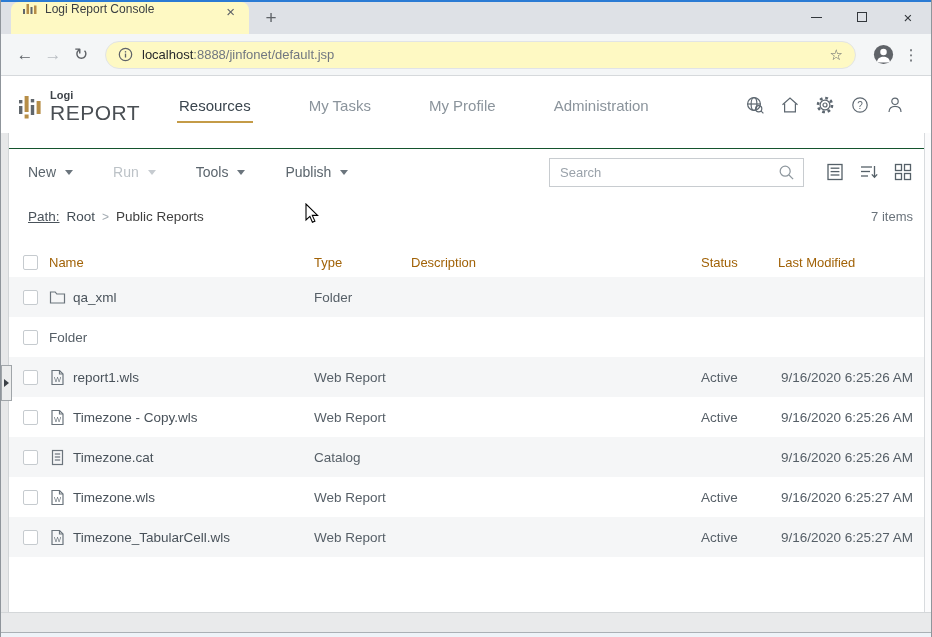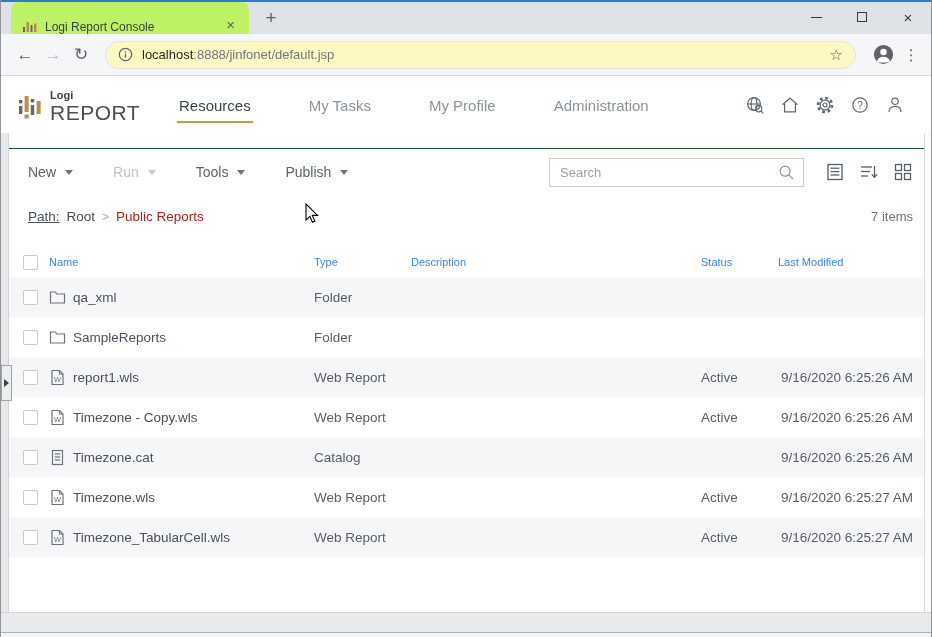--- a/index.html
+++ b/index.html
@@ -3,22 +3,22 @@
 <meta charset="utf-8">
 <style>
   * { margin:0; padding:0; box-sizing:border-box; }
   body { font-family:"Liberation Sans", sans-serif; background:#fff; }
   .window { position:relative; width:932px; height:637px; overflow:hidden;
             border-left:1px solid #8f959b; border-right:1px solid #8f959b; background:#fff; }
 
   
   .blue-line { position:absolute; top:0; left:0; right:0; height:2px; background:#2b7bd4; }
   .tabstrip { position:absolute; top:2px; left:0; right:0; height:32px; background:#dee1e6; }
-  .tab { position:absolute; left:10px; top:0; width:238px; height:32px; background:#bef264;
-         border-radius:8px 8px 0 0; display:flex; align-items:flex-end; padding:0 10px 0 12px; }
+  .tab { position:absolute; left:10px; top:0; width:238px; height:32px; background:#fef9c3;
+         border-radius:8px 8px 0 0; display:flex; align-items:flex-start; padding:0 10px 0 12px; }
   .tab-title { flex:1; font-size:12px; color:#3c4043; white-space:nowrap; overflow:hidden; margin-left:8px; }
   .tab-close { color:#5f6368; font-size:15px; line-height:1; padding:2px 4px; cursor:default; }
   .new-tab { position:absolute; left:258px; top:4px; width:24px; height:24px; color:#5f6368;
              font-size:19px; font-weight:300; display:flex; align-items:center; justify-content:center; }
   .win-controls { position:absolute; right:0; top:0; height:30px; display:flex; }
   .win-btn { width:46px; display:flex; align-items:center; justify-content:center; color:#33373c; }
   .glyph-min { width:11px; border-top:1px solid #33373c; }
   .glyph-max { width:10px; height:10px; border:1px solid #33373c; }
   .glyph-close { font-size:15px; line-height:1; }
 
@@ -63,28 +63,28 @@
                   font-family:"Liberation Sans", sans-serif; }
   .search-input::placeholder { color:#9aa2aa; }
   .view-icons { display:flex; align-items:center; gap:14px; }
   .vicon { width:20px; height:20px; display:flex; }
 
   .crumb-row { height:52px; display:flex; padding:14px 18px 0 27px; align-items:flex-start; }
   .breadcrumb { font-size:13.5px; display:flex; gap:7px; align-items:center; }
   .crumb-label { color:#49525a;text-decoration:underline; }
   .crumb-root { color:#434d55; cursor:pointer; }
   .crumb-sep { color:#a2aab1; font-size:12px; }
-  .crumb-current { color:#b91c1c; }
+  .crumb-current { color:#404040; }
   .crumb-spacer { flex:1; }
   .items-count { font-size:13px; color:#6a737b; }
 
   .grid-row { display:grid; grid-template-columns:26px 265px 97px 290px 77px 1fr;
               padding-left:22px; padding-right:18px; align-items:center; }
   .list-header { height:30px; }
-  .list-header .col { font-size:11px; color:#3b82f6; }
+  .list-header .col { font-size:13px; color:#a16207; }
   .table-row { height:40px; font-size:13.5px; color:#565f67; }
   .table-row.alt { background:#f5f6f7; }
   .name-cell { display:flex; align-items:center; gap:7px; color:#49525a; overflow:hidden; white-space:nowrap; }
   .checkbox { width:15px; height:15px; border:1px solid #c6cbcf; border-radius:2px; background:#fff; display:inline-block; }
   .col-modified-h { text-align:left; }
   .cell-modified { text-align:right; white-space:nowrap; }
   .icon-slot { width:17px; height:17px; display:flex; flex:none; }
 
   
   .left-strip { position:absolute; left:0; top:133px; width:8px; height:479px; background:#e7e8e9;
@@ -320,28 +320,20 @@
         <span>qa_xml</span>
       </span>
       <span>Folder</span>
       <span></span>
       <span></span>
       <span class="cell-modified"></span>
     </div>
 
     <div class="grid-row table-row">
       <span class="checkbox"></span>
-      <span class="name-cell">
-        <span class="icon-slot">
-              <svg width="17" height="17" viewBox="0 0 17 17" fill="none" stroke="#6b747c" stroke-width="1.2">
-                <path d="M1.5 3 H6.2 L7.8 5 H15.5 V14 H1.5 Z"></path>
-              </svg>
-            </span>
-        <span>SampleReports</span>
-      </span>
       <span>Folder</span>
       <span></span>
       <span></span>
       <span class="cell-modified"></span>
     </div>
 
     <div class="grid-row table-row alt">
       <span class="checkbox"></span>
       <span class="name-cell">
         <span class="icon-slot">

